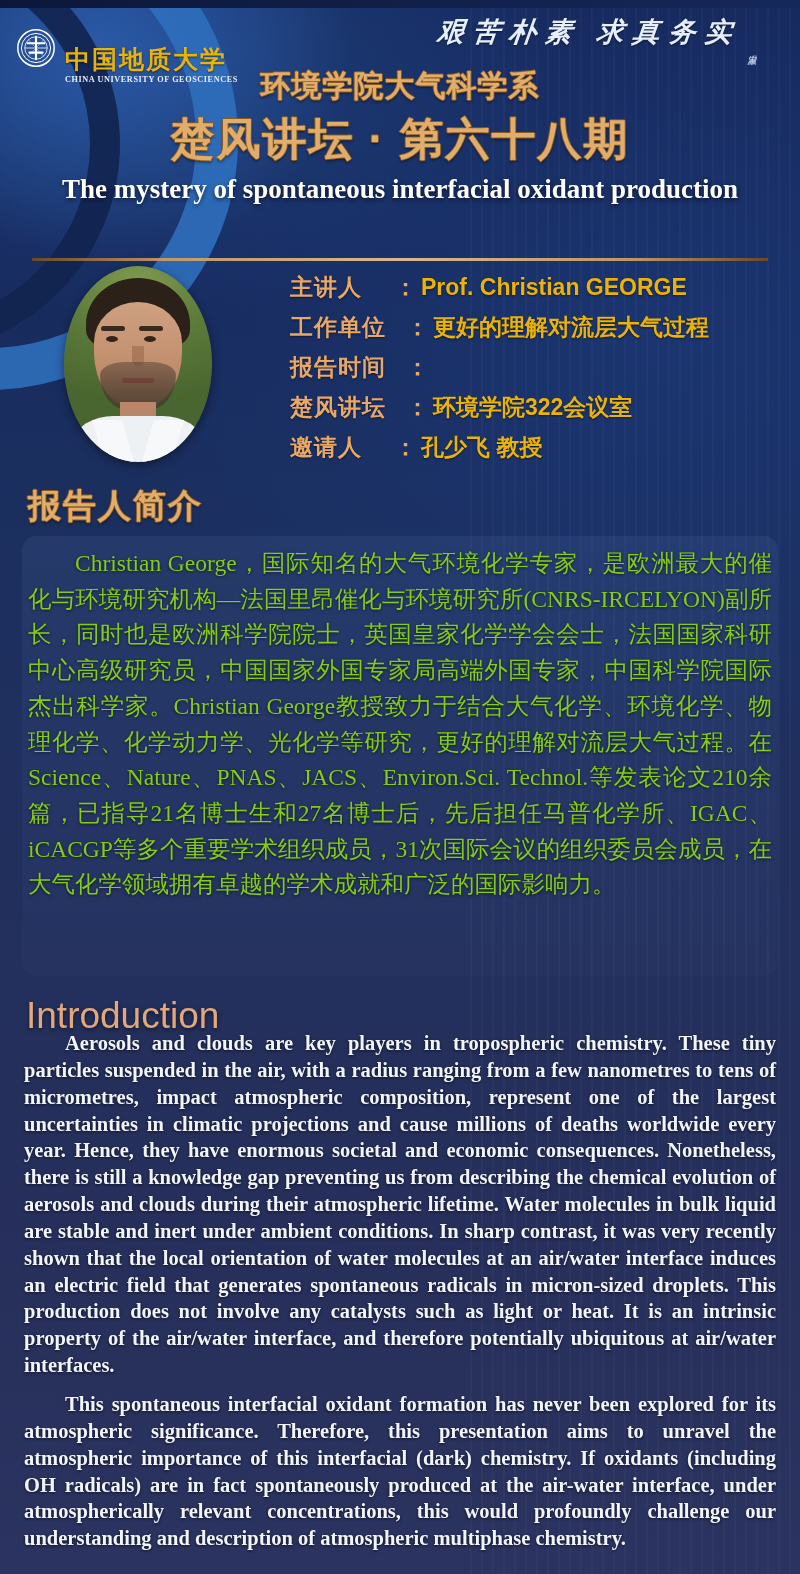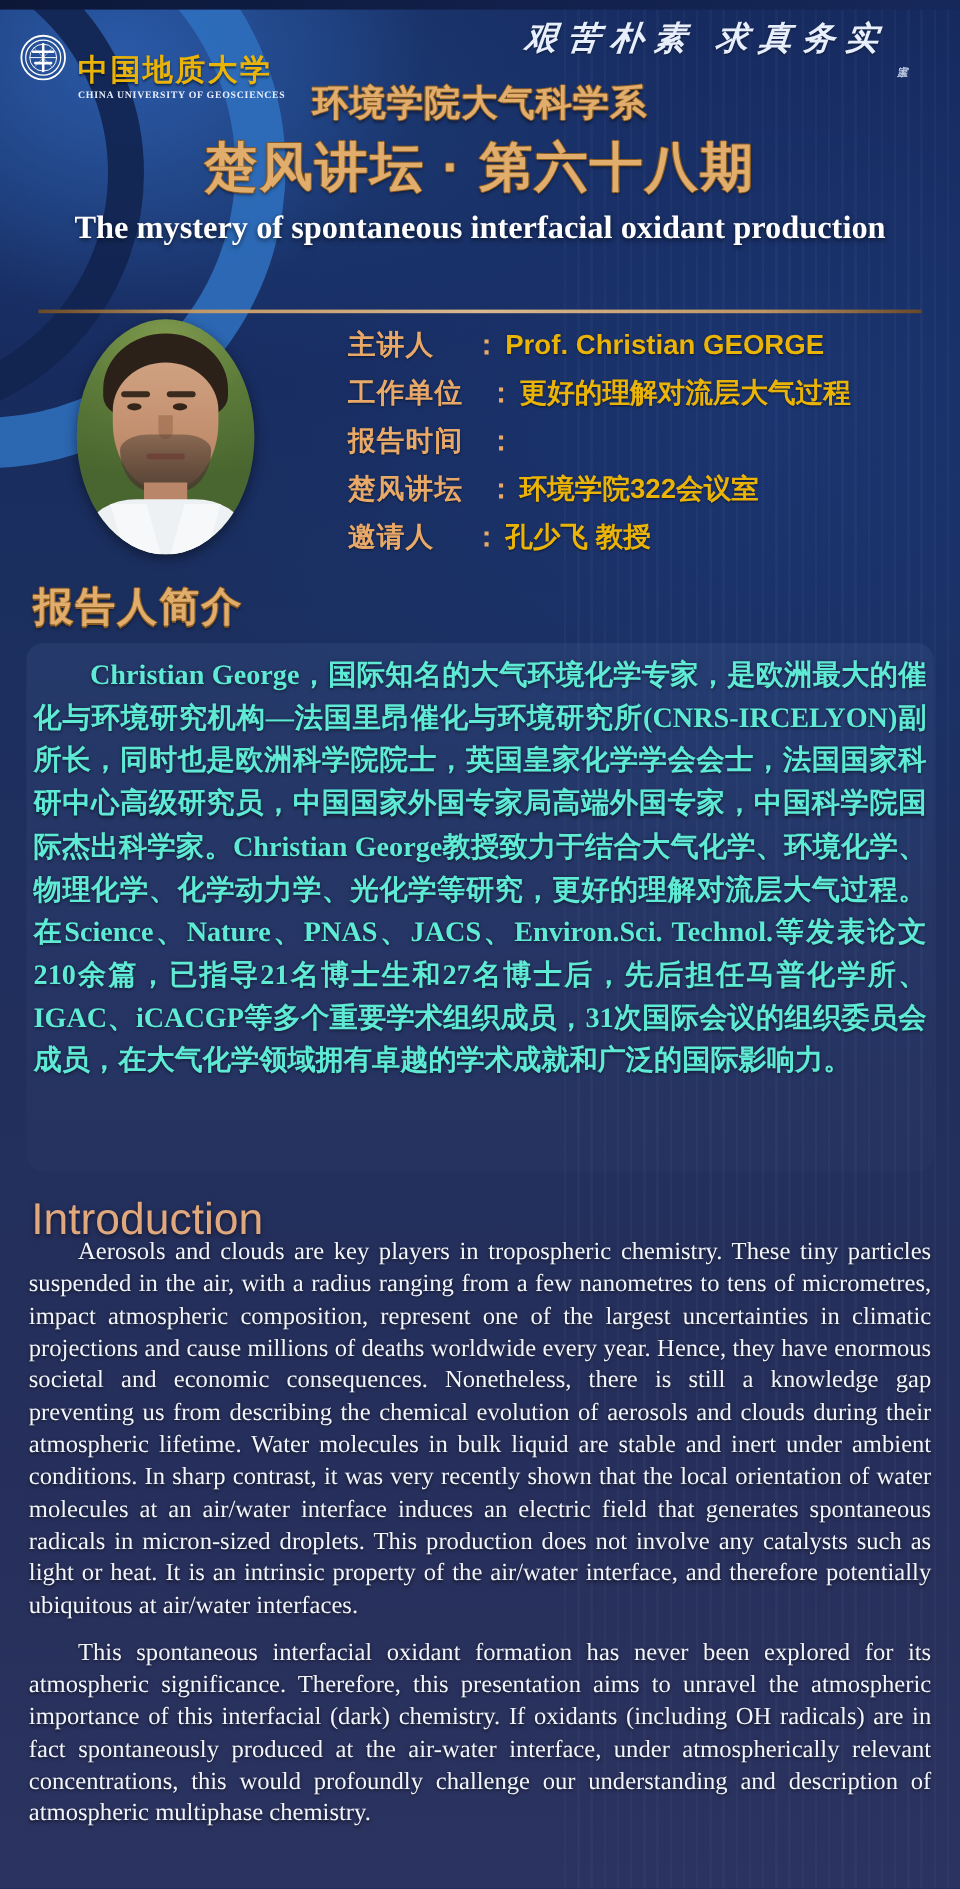--- a/index.html
+++ b/index.html
@@ -120,31 +120,31 @@
   .w-lab  { display:inline-block; min-width:100px; }
   .w-lab2 { display:inline-block; min-width:112px; }
 
   
   .bio-head { position:absolute; left:28px; top:484px; font-size:33px; font-weight:bold;
     letter-spacing:2px; }
   .bio-panel { position:absolute; left:22px; top:536px; width:756px; height:440px;
     background:linear-gradient(180deg, rgba(120,150,205,0.10) 0%, rgba(110,140,200,0.065) 55%, rgba(100,130,190,0.045) 100%);
     border-radius:14px; }
   .bio-text { position:absolute; left:28px; top:546px; width:744px;
-    font-family:"Liberation Serif", serif; font-size:23.5px; color:#5eead4;
-    line-height:1.52; text-align:justify; text-indent:2em; font-weight:bold;
+    font-family:"Liberation Serif", serif; font-size:23.5px; color:#84cc16;
+    line-height:1.52; text-align:justify; text-indent:2em; font-weight:normal;
     text-shadow:0 1px 3px rgba(0,0,0,.6); letter-spacing:0px; }
 
   
   .intro-head { position:absolute; left:26px; top:995px;
     font-size:37px; font-weight:normal; letter-spacing:0px;
     color:#e0a87c; text-shadow:0 2px 4px rgba(0,0,0,.5); }
   .intro-body { position:absolute; left:24px; top:1030px; width:752px;
     font-family:"Liberation Serif", serif; font-size:20.5px; color:#f2f5fb;
-    line-height:1.31; text-align:justify; text-shadow:0 1px 3px rgba(0,0,0,.65); }
+    line-height:1.31; text-align:justify; text-shadow:0 1px 3px rgba(0,0,0,.65);font-weight:bold; }
   .intro-body p { text-indent:2em; }
   .intro-body p + p { margin-top:12px; }
 </style>
 </head>
 <body>
 
 <div class="glow-tl"></div>
 <div class="arc-outer"></div>
 <div class="arc-inner"></div>
 <div class="stripes"></div>

